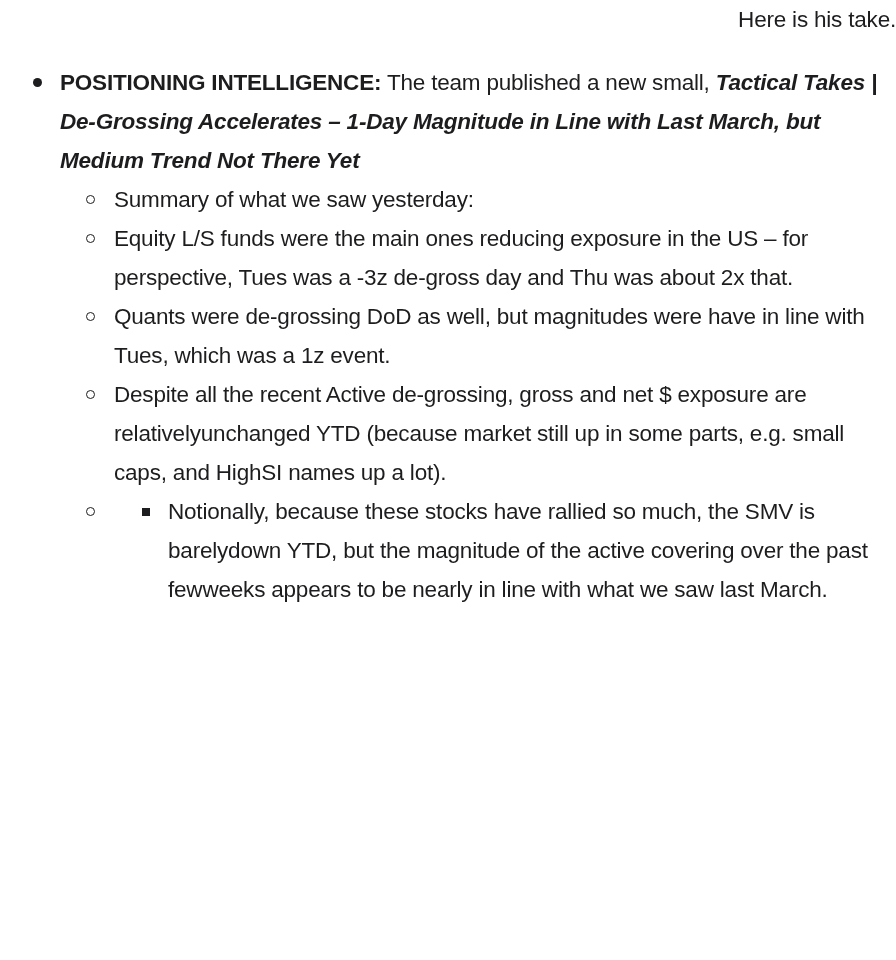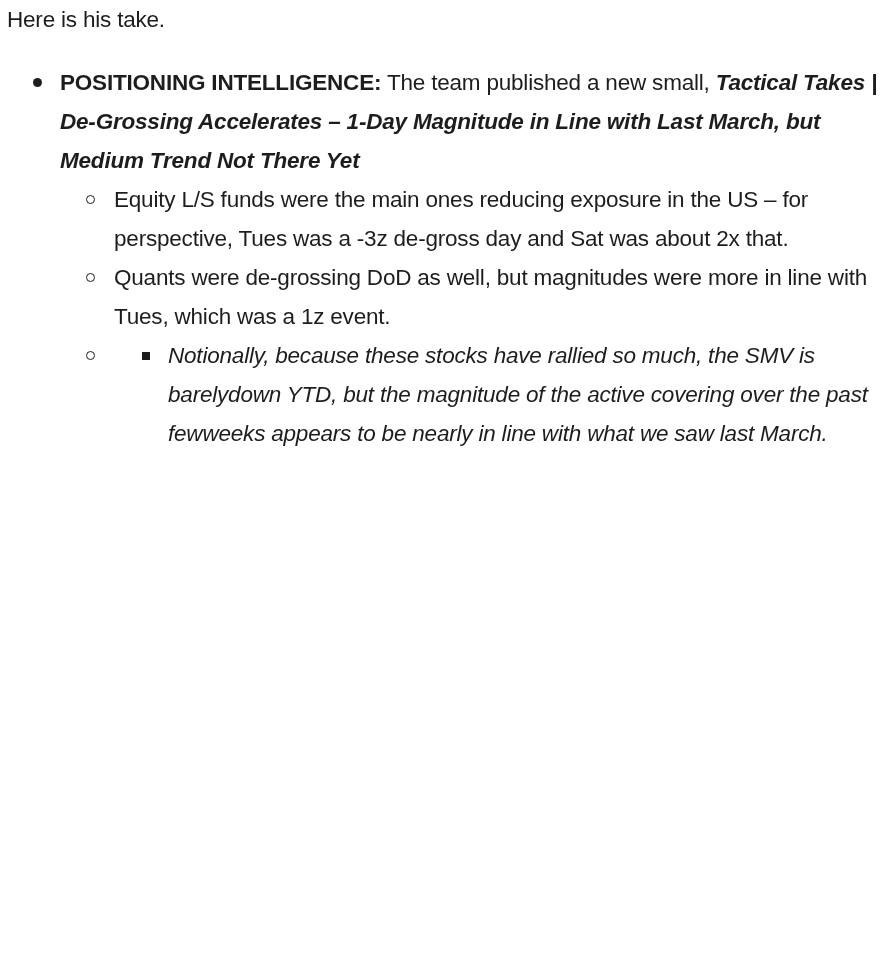--- a/index.html
+++ b/index.html
@@ -19,20 +19,21 @@
     }
     .doc {
       position: relative;
       padding: 0 0 0 7px;
     }
     .intro {
       margin: 0;
       padding-top: 0px;
       height: 39px;
       line-height: 39px;
+      text-align: right;
     }
     ul { margin: 0; padding: 0; list-style: none; }
     .lvl1 {
       margin-top: 24px;
     }
     .lvl1 > li {
       position: relative;
       padding-left: 53px;
     }
     .lvl1 > li > .marker {
@@ -54,21 +55,20 @@
       top: 15px;
       width: 7px;
       height: 7px;
       border-radius: 50%;
       border: 1.6px solid #1d1d1f;
       box-sizing: content-box;
     }
     .lvl3 > li {
       position: relative;
       padding-left: 54px;
-      font-style: italic;
     }
     .lvl3 > li > .marker {
       position: absolute;
       left: 28px;
       top: 16px;
       width: 8px;
       height: 8px;
       background: #1d1d1f;
     }
     .bold { font-weight: 700; margin-top: 19px; }
@@ -81,25 +81,33 @@
   <p class="intro">Here is his take.</p>
 
   <ul class="lvl1">
     <li>
       <span class="marker"></span>
       <span class="bold">POSITIONING INTELLIGENCE:</span><span> The team published a new small, </span><span class="bi">Tactical Takes | De-Grossing Accelerates – 1-Day Magnitude in Line with Last March, but Medium Trend Not There Yet</span>
 
       <ul class="lvl2">
         <li>
           <span class="marker"></span>
-          <span>Equity L/S funds were the main ones reducing exposure in the US – for perspective, Tues was a -3z de-gross day and Sat was about 2x that.</span>
+          <span>Summary of what we saw yesterday:</span>
         </li>
         <li>
           <span class="marker"></span>
-          <span>Quants were de-grossing DoD as well, but magnitudes were more in line with Tues, which was a 1z event.</span>
+          <span>Equity L/S funds were the main ones reducing exposure in the US – for perspective, Tues was a -3z de-gross day and Thu was about 2x that.</span>
+        </li>
+        <li>
+          <span class="marker"></span>
+          <span>Quants were de-grossing DoD as well, but magnitudes were have in line with Tues, which was a 1z event.</span>
+        </li>
+        <li>
+          <span class="marker"></span>
+          <span>Despite all the recent Active de-grossing, gross and net $ exposure are relativelyunchanged YTD (because market still up in some parts, e.g. small caps, and HighSI names up a lot).</span>
         </li>
         <li>
           <span class="marker"></span>
           <ul class="lvl3">
             <li>
               <span class="marker"></span>
               <span>Notionally, because these stocks have rallied so much, the SMV is barelydown YTD, but the magnitude of the active covering over the past fewweeks appears to be nearly in line with what we saw last March.</span>
             </li>
           </ul>
         </li>

